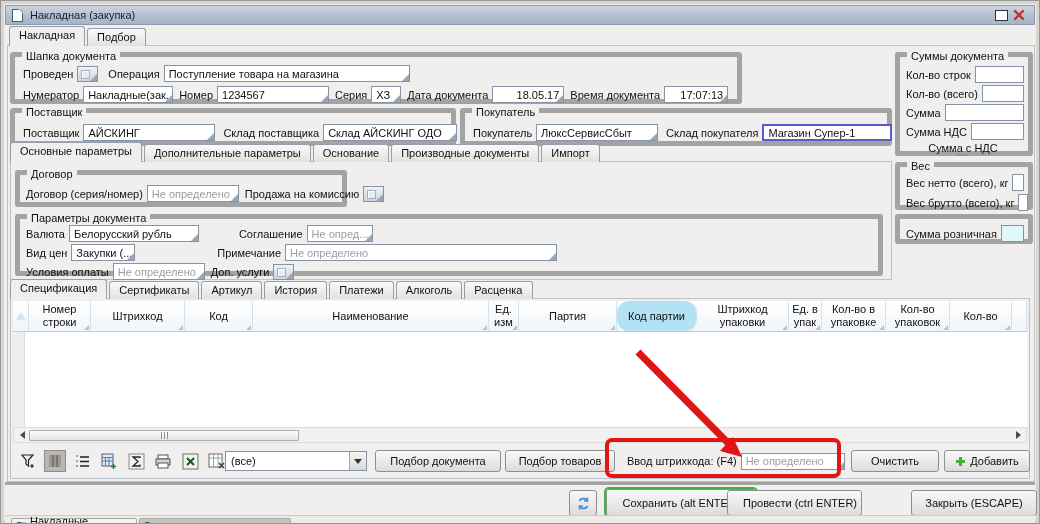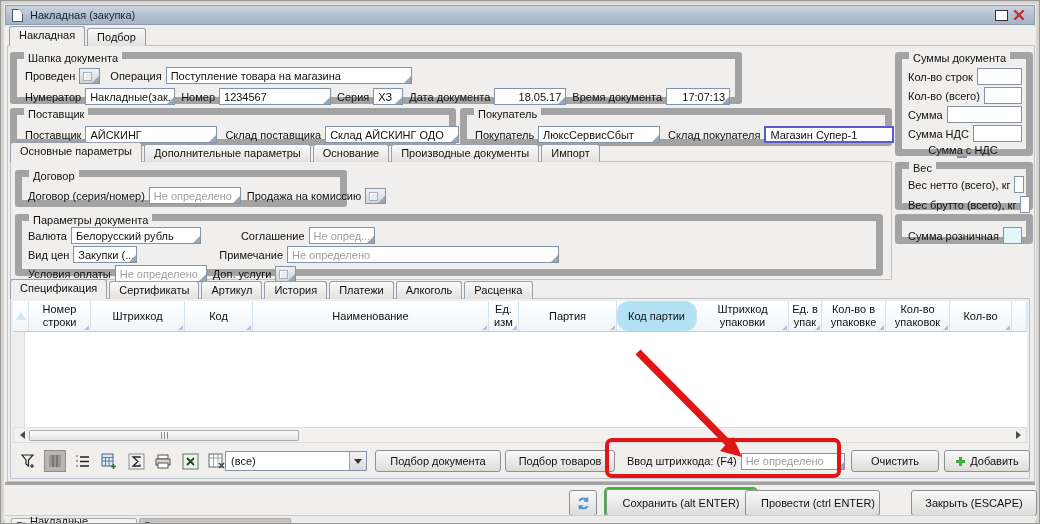--- a/index.html
+++ b/index.html
@@ -20,21 +20,21 @@
   .max-glyph { width:13px; height:11px; background:#fff; border:1px solid #33303a; }
   .max-glyph .bar { height:3px; background:linear-gradient(180deg,#9d86c4,#5f4390); border-bottom:1px solid #33303a; }
   
   .tab { border:1px solid #96a0ac; border-bottom:none; border-radius:3px 3px 0 0;
       background:linear-gradient(180deg,#fafafa,#e3e1df); padding:2px 9px 3px; margin-right:2px;
       position:relative; cursor:pointer; white-space:nowrap; }
   .tab.active { background:#f0efee; padding-bottom:5px; z-index:3; }
   .tabrow { position:absolute; display:flex; align-items:flex-end; z-index:2; }
   
   .panel { position:absolute; border:1px solid #bcc3cc; background:#f0efee; }
-  .fs { position:absolute; border:7px solid #a3a3a3; border-radius:3px; }
+  .fs { position:absolute; border:5px solid #a3a3a3; border-radius:3px; }
   .fs > .legend { position:absolute; top:-7px; left:7px; background:#f0efee; padding:0 4px; white-space:nowrap; }
   .row { position:absolute; display:flex; align-items:center; }
   .lbl { white-space:nowrap; margin:0 4px 0 6px; }
   .fld { height:17px; background:#fff; border:1px solid #8494a6; display:flex; align-items:center;
       padding:0 4px; position:relative; overflow:hidden; white-space:nowrap; flex:none; }
   .fld.grow { flex:1; }
   .combo::after { content:""; position:absolute; right:0; bottom:0;
       border-left:7px solid transparent; border-bottom:7px solid #9aa6b2; }
   .gray { color:#9d9d9d; }
   .right { justify-content:flex-end; }
@@ -439,21 +439,21 @@
   <div class="footer">
     <div class="btn" style="left:564px; top:5px; width:28px; height:26px; padding:0;">
       <svg width="15" height="15" viewBox="0 0 15 15">
         <path d="M3.5 5 a4.5 4.5 0 0 1 8 0" fill="none" stroke="#4a90d9" stroke-width="2"></path>
         <path d="M11.5 10 a4.5 4.5 0 0 1 -8 0" fill="none" stroke="#4a90d9" stroke-width="2"></path>
         <path d="M11.5 1.5 v3.5 h-3.5" fill="none" stroke="#4a90d9" stroke-width="1.6"></path>
         <path d="M3.5 13.5 v-3.5 h3.5" fill="none" stroke="#4a90d9" stroke-width="1.6"></path>
         </svg>
     </div>
     <div class="btn green-outline" style="left:601px; top:4px; width:150px; height:27px;">Сохранить (alt ENTER)</div>
-    <div class="btn" style="left:740px; top:5px; width:135px; height:26px;padding-left:19px;">Провести (ctrl ENTER)</div>
+    <div class="btn" style="left:722px; top:5px; width:135px; height:26px;padding-left:19px;">Провести (ctrl ENTER)</div>
     <div class="btn" style="left:906px; top:5px; width:126px; height:26px;">Закрыть (ESCAPE)</div>
   </div>
 
   <div class="taskbar">
     <div class="task-tab" style="left:6px; width:126px;">
       <span class="doc-ico" style="width:9px;height:11px;"></span>
       <span>Накладные (закупка)</span>
     </div>
     <div class="task-tab sel" style="left:134px; width:152px;">
       <span class="doc-ico" style="width:9px;height:11px;"></span>

